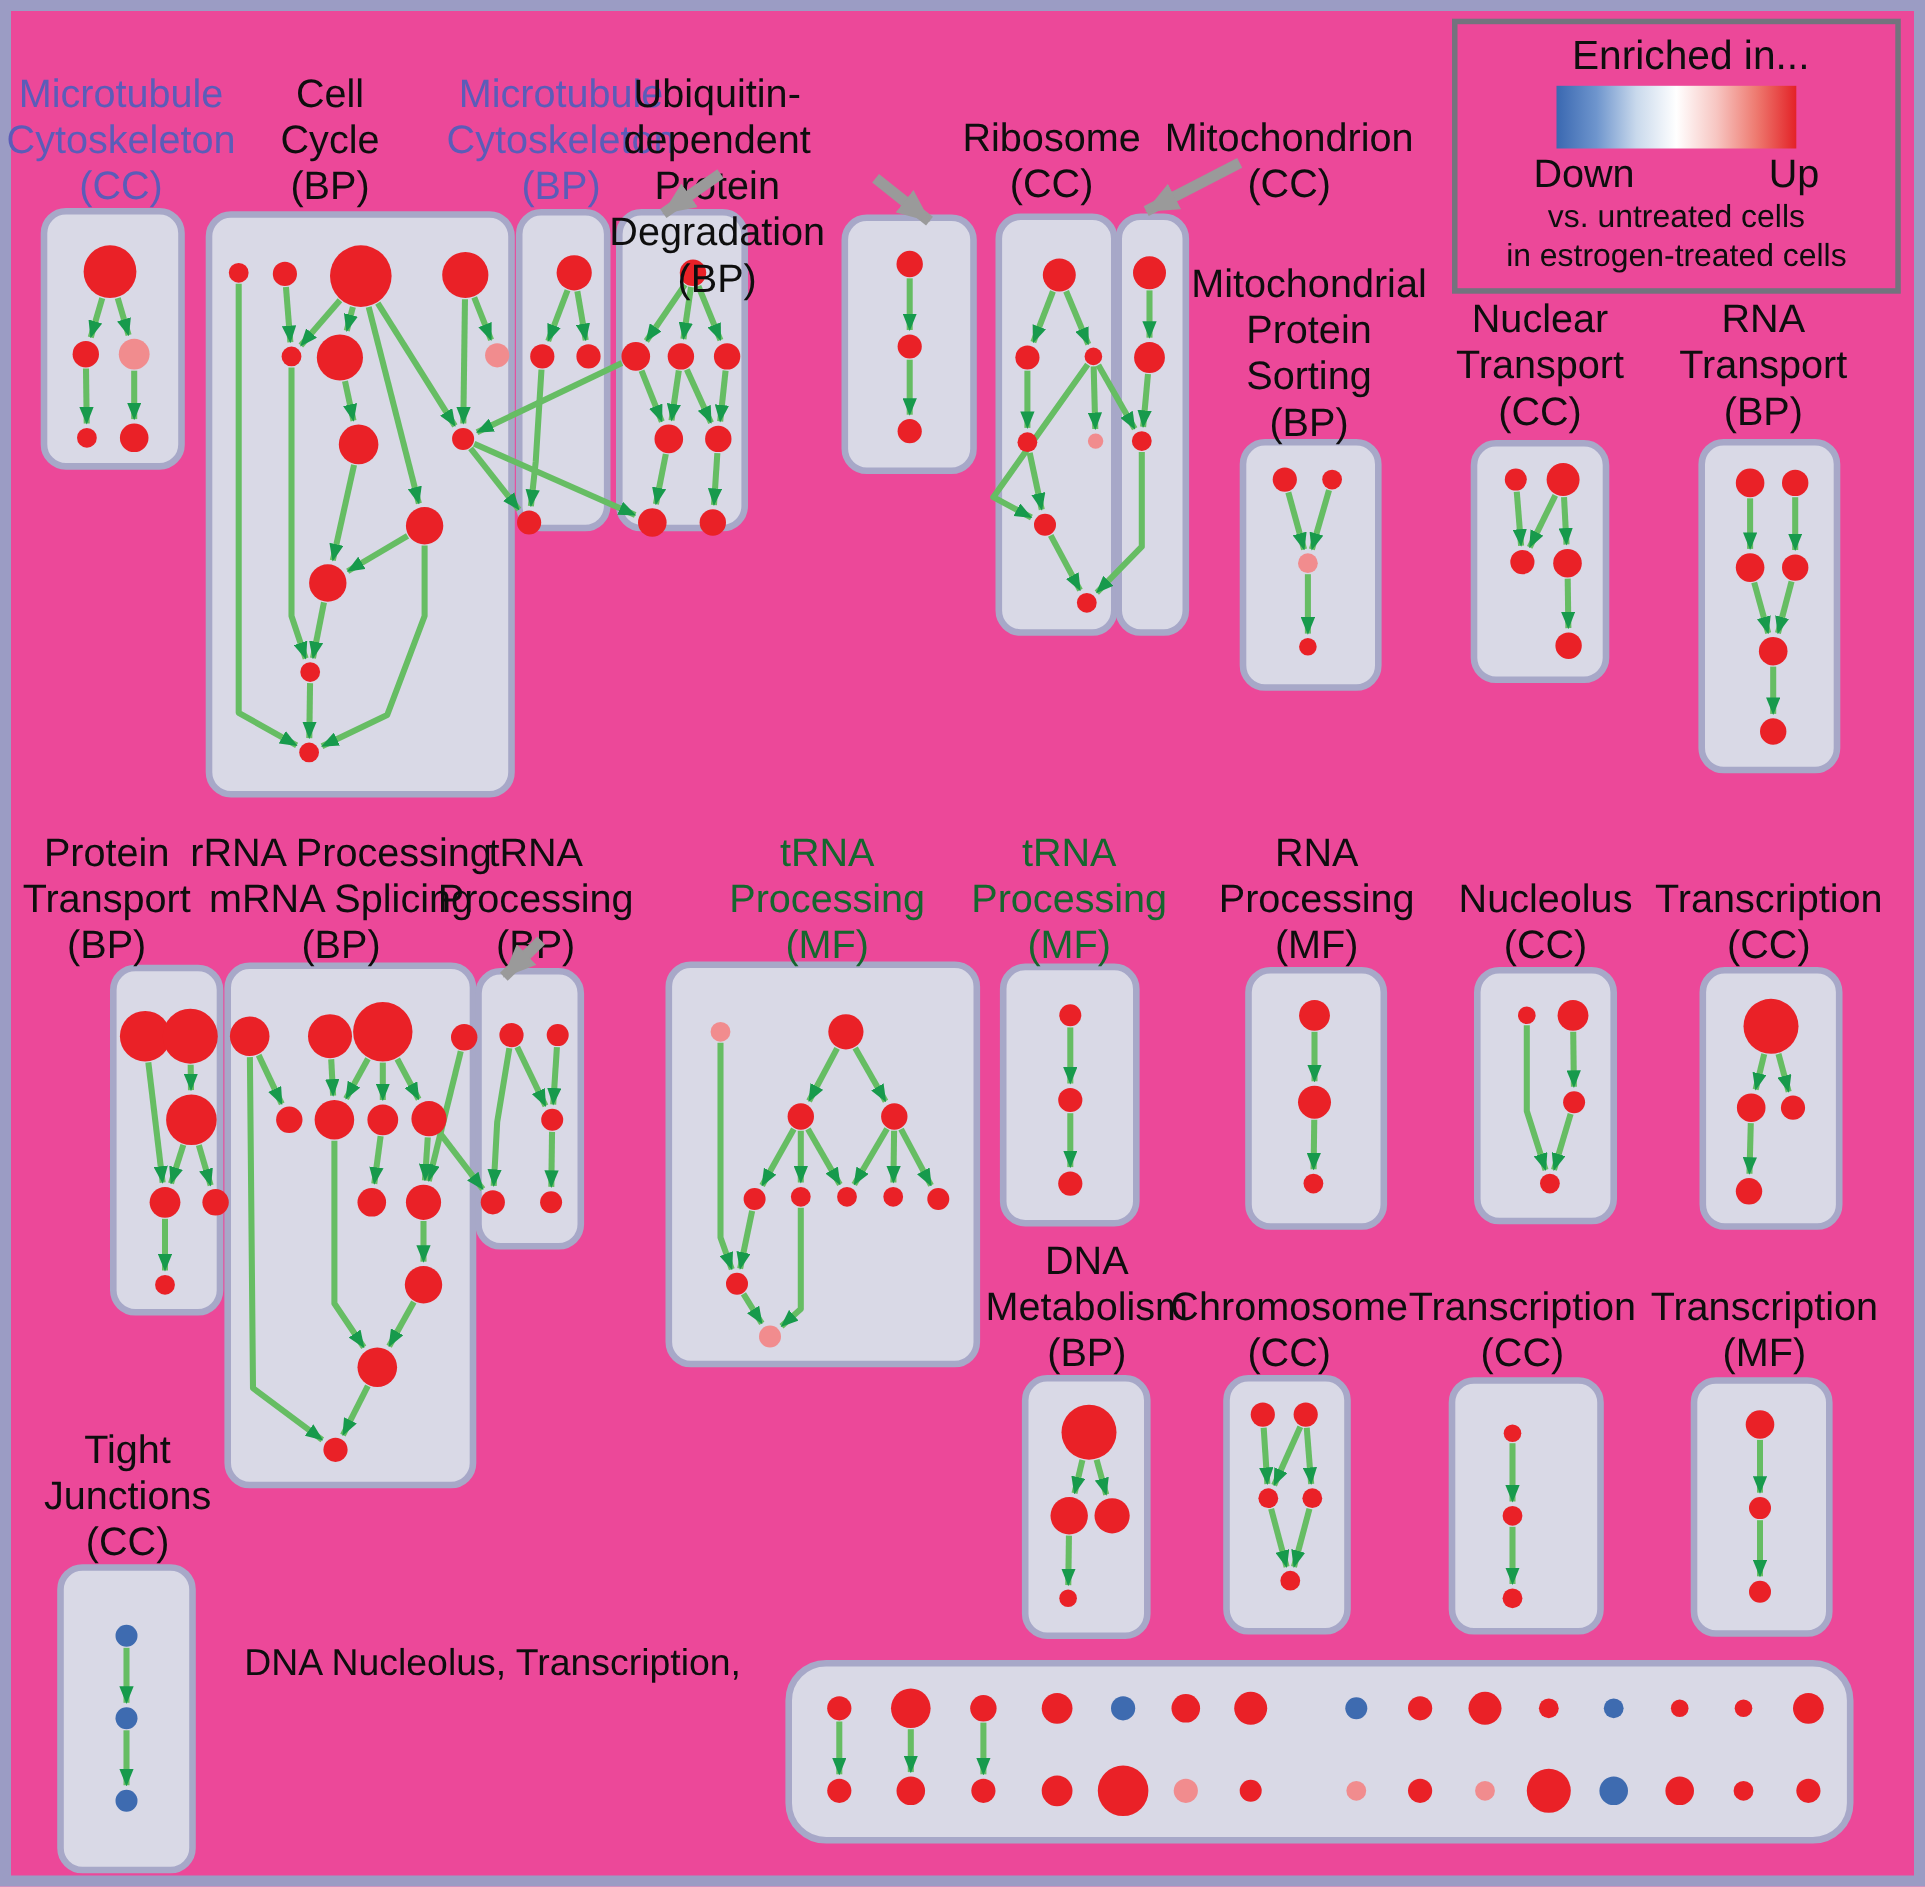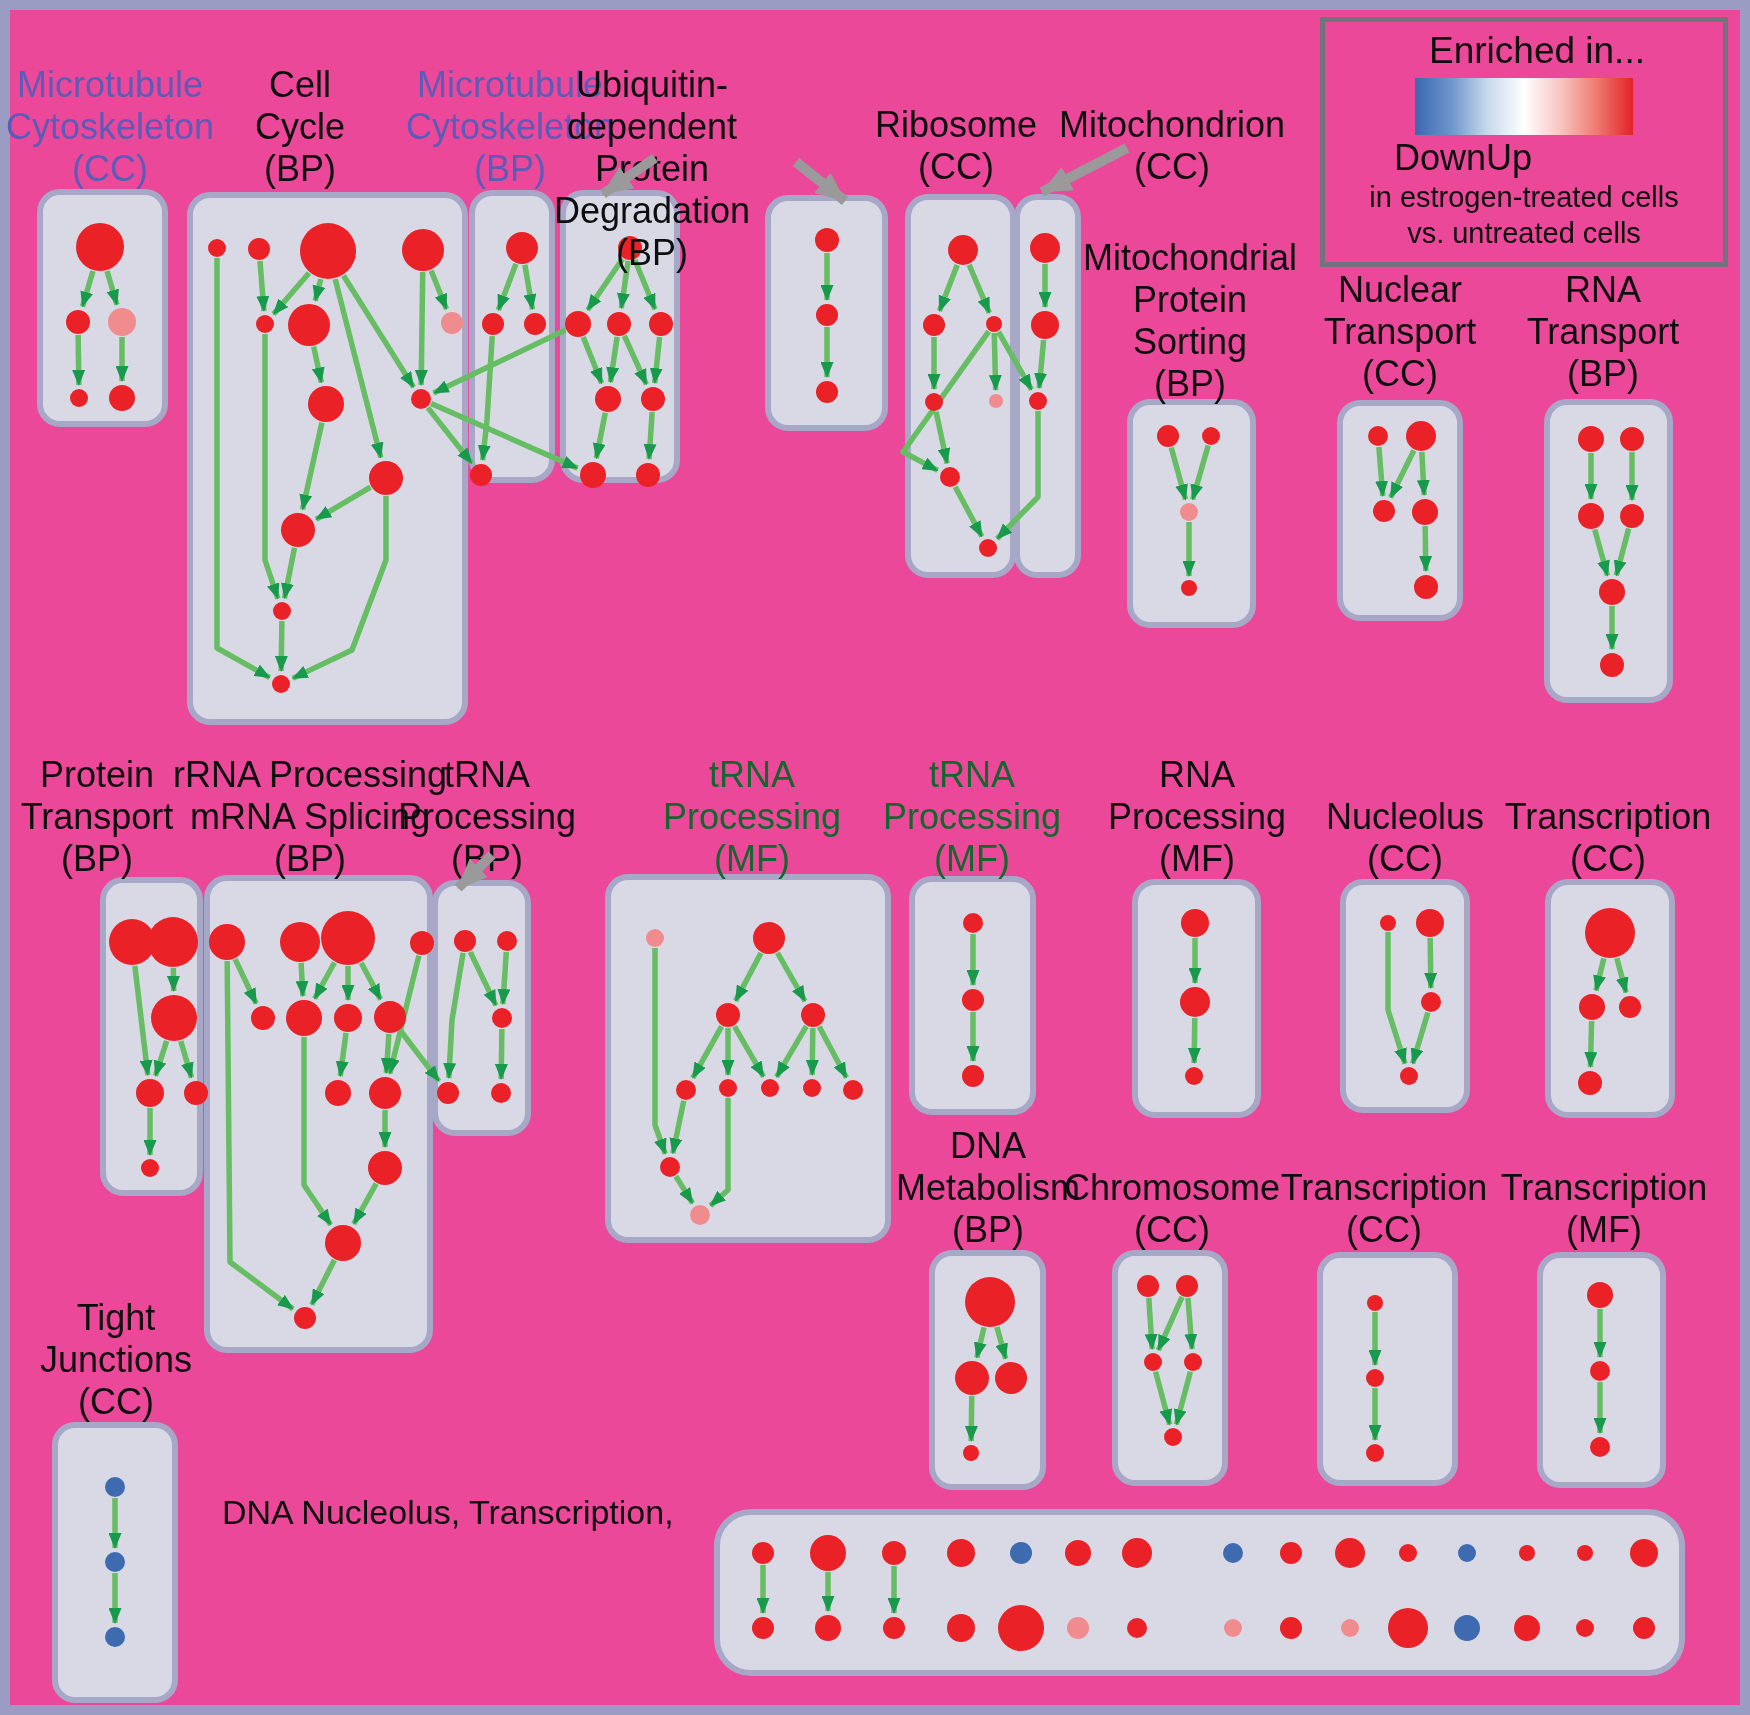--- a/index.html
+++ b/index.html
@@ -6,21 +6,21 @@
   #stage{position:relative;width:1750px;height:1715px;background:#ec4899;overflow:hidden;
          font-family:"Liberation Sans",sans-serif;}
   #gfx{position:absolute;left:0;top:0;}
   svg text{font-family:"Liberation Sans",sans-serif;}
   .legend{position:absolute;left:1320px;top:17px;width:398px;height:240px;
           border:5px solid #73737e;color:#0e0e0e;text-align:center;}
   .legend-title{font-size:37px;margin-top:8px;padding-left:26px;}
   .legend-bar-wrap{width:260px;margin:6px auto 0 auto;position:relative;}
   .legend-bar{width:218px;height:57px;margin:0 auto;
      background:linear-gradient(to right,#3a68b1,#6e95cd,#c9d9ec,#ffffff 50%,#f7c6c2,#ee7a70,#e32227);}
-  .legend-downup{display:flex;font-size:36px;margin-top:2px;}
+  .legend-downup{display:flex;justify-content:space-between;font-size:36px;margin-top:2px;}
   .legend-sub{font-size:29px;line-height:36px;}
   .textblock{position:absolute;left:222px;top:1412px;font-size:34px;line-height:40px;
              color:#0e0e0e;white-space:pre;}
 </style>
 </head>
 <body>
 
 <div id="stage">
   <svg id="gfx" width="1750" height="1715">
       <defs>
@@ -362,22 +362,22 @@
 
   <div class="legend">
     <div class="legend-title">Enriched in...</div>
     <div class="legend-bar-wrap">
       <div class="legend-bar"></div>
       <div class="legend-downup">
         <span>Down</span>
         <span>Up</span>
       </div>
     </div>
+    <div class="legend-sub">vs. untreated cells</div>
     <div class="legend-sub">in estrogen-treated cells</div>
-    <div class="legend-sub">vs. untreated cells</div>
   </div>
 
   <div class="textblock">
     <div>DNA Nucleolus, Transcription,</div>
     
     
     
     
   </div>
 </div>

